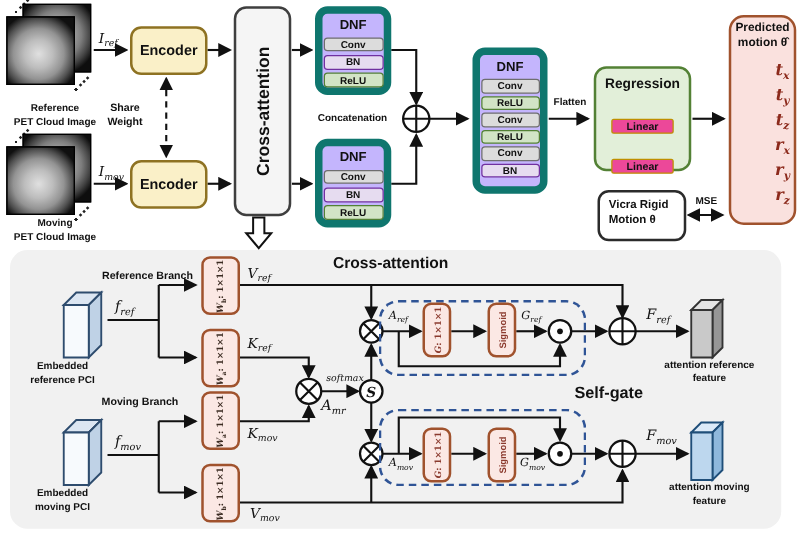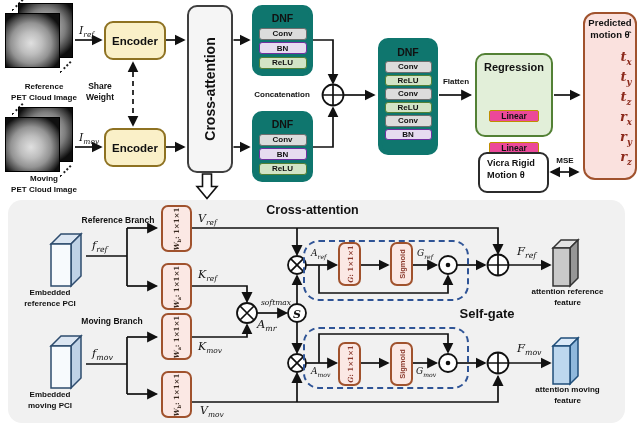--- a/index.html
+++ b/index.html
@@ -9,31 +9,31 @@
   .b{font-family:"Liberation Sans",sans-serif;font-weight:bold;color:#111;}
   .ctr{text-align:center;}
   .m{font-family:"DejaVu Serif",serif;font-style:italic;color:#111;}
   .m sub{font-size:68%;font-style:italic;}
   .wires{position:absolute;left:0;top:0;z-index:4;}
   .lvl{z-index:6;}
   
   .encoder{background:#FAF0C8;border:2px solid #8E7222;border-radius:9px;
            display:flex;align-items:center;justify-content:center;font:bold 11.5px "Liberation Sans",sans-serif;color:#111;}
   .ca{background:#F5F5F5;border:2px solid #3F3F3F;border-radius:10px;}
-  .dnf{background:#0f766e;border:4px solid #0f766e;border-radius:10px;
+  .dnf{background:#c4b5fd;border:6px solid #0f766e;border-radius:10px;
        display:flex;flex-direction:column;align-items:center;padding-top:3px;gap:2.5px;}
   .dnf .t{font:bold 10.5px "Liberation Sans",sans-serif;color:#111;margin-bottom:1px;}
   .layer{width:48px;height:12px;border-radius:3px;border:1.4px solid;box-sizing:border-box;
          display:flex;align-items:center;justify-content:center;font:bold 8px "Liberation Sans",sans-serif;color:#111;}
   .conv{background:#DCDCDC;border-color:#6E6E6E;}
   .bn{background:#E6DCF0;border-color:#7030A0;}
   .relu{background:#D2E4C6;border-color:#538135;}
   .regr{background:#E2EFD9;border:2px solid #538135;border-radius:10px;
         display:flex;flex-direction:column;align-items:center;padding-top:6px;gap:3px;}
-  .regr .t{font:bold 11px "Liberation Sans",sans-serif;color:#111;margin-bottom:17px;}
+  .regr .t{font:bold 11px "Liberation Sans",sans-serif;color:#111;margin-bottom:2px;}
   .linear{width:48px;height:12px;background:#ec4899;border:1.5px solid #BF8F00;border-radius:2px;
           display:flex;align-items:center;justify-content:center;font:bold 8.5px "Liberation Sans",sans-serif;color:#111;margin-top:17px;}
   .pred{background:#FAE1DE;border:2.5px solid #A0522D;border-radius:12px;}
   .predval{font-family:"DejaVu Serif",serif;font-style:italic;font-weight:bold;font-size:13px;color:#8C2A1C;padding-left:32px;}
   .predval sub{font-size:66%;}
   .vicra{background:#fff;border:2px solid #2b2b2b;border-radius:9px;}
   .panel{background:#F1F1F1;border-radius:14px;z-index:1;}
   .pinkbox{background:#FBE8E4;border:2px solid #A0522D;border-radius:7px;z-index:6;}
   .vt{position:absolute;left:50%;top:50%;transform:translate(-50%,-50%) rotate(-90deg);white-space:nowrap;}
   .wtxt{font-family:"DejaVu Serif",serif;font-weight:bold;font-size:7px;color:#3b2b22;}

